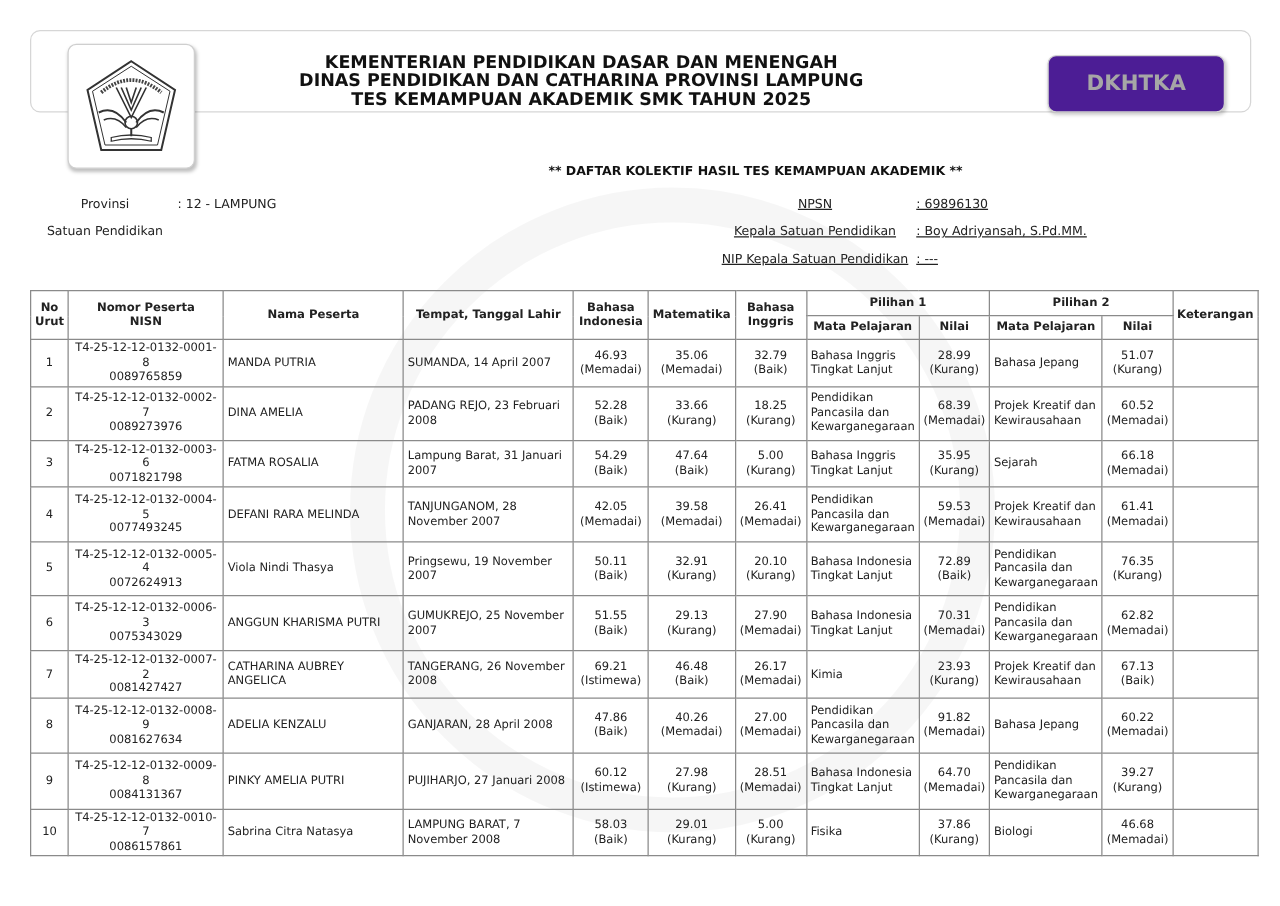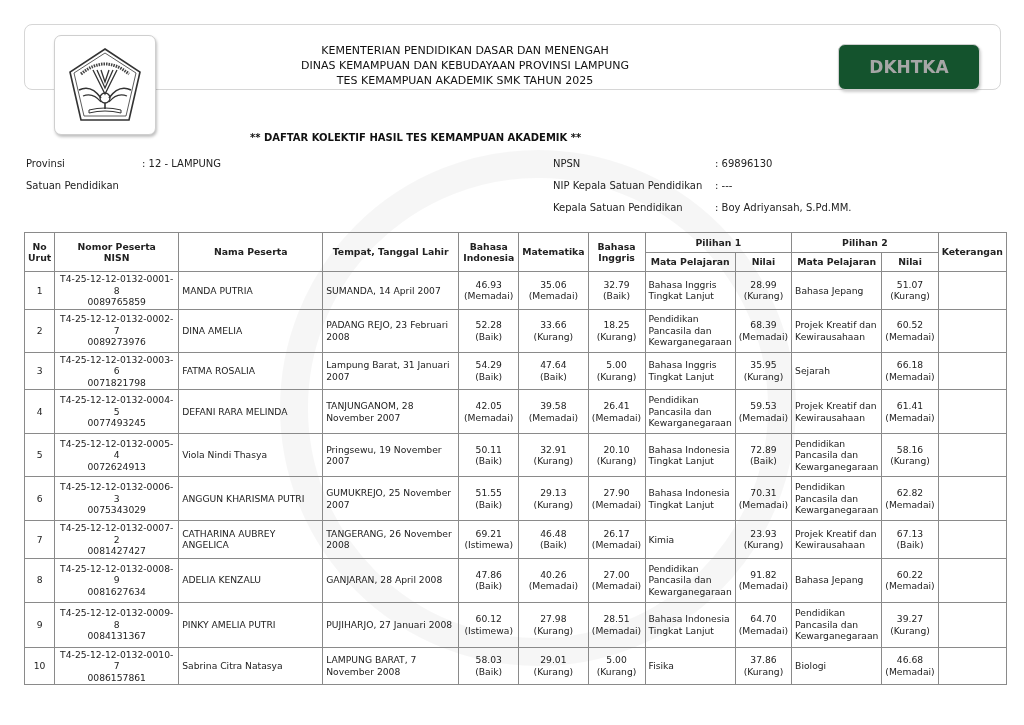--- a/index.html
+++ b/index.html
@@ -5,33 +5,33 @@
   html, body { margin:0; padding:0; background:#fff; }
   body { width:1024px; height:725px; position:relative; overflow:hidden;
          font-family:"DejaVu Sans", sans-serif; color:#222; }
   .header-box { position:absolute; left:24px; top:24px; width:975px; height:64px;
                 border:1px solid #d6d6d6; border-radius:8px; background:#fff; }
   .logo-box { position:absolute; left:54px; top:35px; width:100px; height:98px;
               border:1px solid #cfcfcf; border-radius:7px; background:#fff;
               box-shadow:1px 2px 3px rgba(0,0,0,0.25); z-index:2; }
   .logo-box svg { position:absolute; left:12px; top:10px; }
   .titles { position:absolute; left:230px; top:43px; width:470px; text-align:center;
-            font-weight:normal; font-size:11px; line-height:15px; color:#111; }
+            font-weight:bold; font-size:14px; line-height:15px; color:#111; }
   .badge { position:absolute; left:838px; top:44px; width:140px; height:44px;
-           border:1px solid #d0d0d0; border-radius:7px; background:#14532d;
+           border:1px solid #d0d0d0; border-radius:7px; background:#4c1d95;
            box-shadow:1px 2px 3px rgba(0,0,0,0.2);
            text-align:center; line-height:44px; font-weight:bold; font-size:17px; color:#a6a6a6; }
-  .subtitle { position:absolute; left:250px; top:132px; width:520px; text-align:left;
+  .subtitle { position:absolute; left:250px; top:132px; width:520px; text-align:right;
               font-weight:bold; font-size:10px; color:#111; }
   .info { position:absolute; font-size:10px; line-height:22px; }
   .info .row { display:flex; }
-  .info .lbl { display:inline-block; }
+  .info .lbl { display:inline-block;text-align:center; }
   .info-left { left:26px; top:153px; }
   .info-left .lbl { width:116px; }
-  .info-right { left:553px; top:153px; }
+  .info-right { left:571px; top:153px;text-decoration:underline; }
   .info-right .lbl { width:162px; }
   .watermark { position:absolute; left:280px; top:150px; width:460px; height:460px;
                border:28px solid rgba(0,0,0,0.035); border-radius:50%; z-index:0; }
   table { position:absolute; left:24px; top:232px; border-collapse:collapse;
           font-size:9.2px; z-index:1; table-layout:fixed;padding-left:36px; }
   th, td { border:1px solid #8a8a8a; padding:1px 3px; vertical-align:middle; line-height:11.5px; }
   th { font-weight:bold; font-size:9.3px; text-align:center; }
   td.c { text-align:center; }
   td.l { text-align:left; }
   tr.h1 th { height:17px; }
@@ -54,21 +54,21 @@
     <path d="M12,44 Q24,38 34,52 M64,44 Q52,38 42,52" fill="none" stroke="#333" stroke-width="1.6"></path>
     <path d="M16,50 Q26,46 34,56 M60,50 Q50,46 42,56" fill="none" stroke="#333" stroke-width="1.2"></path>
     <circle cx="38" cy="52" r="5" fill="none" stroke="#333" stroke-width="1.3"></circle>
     <line x1="38" y1="57" x2="38" y2="63" stroke="#333" stroke-width="1.6"></line>
     <path d="M22,64 Q38,60 54,64 L54,67 Q38,63 22,67 Z" fill="none" stroke="#333" stroke-width="1"></path>
   </svg>
 </div>
 
 <div class="titles">
   <div>KEMENTERIAN PENDIDIKAN DASAR DAN MENENGAH</div>
-  <div>DINAS KEMAMPUAN DAN KEBUDAYAAN PROVINSI LAMPUNG</div>
+  <div>DINAS PENDIDIKAN DAN CATHARINA PROVINSI LAMPUNG</div>
   <div>TES KEMAMPUAN AKADEMIK  SMK TAHUN 2025</div>
 </div>
 
 <div class="badge">DKHTKA</div>
 
 <div class="subtitle">** DAFTAR KOLEKTIF HASIL TES KEMAMPUAN AKADEMIK **</div>
 
 <div class="info info-left">
   <div class="row">
     <span class="lbl">Provinsi</span>
@@ -78,26 +78,26 @@
     <span class="lbl">Satuan Pendidikan</span>
   </div>
 </div>
 
 <div class="info info-right">
   <div class="row">
     <span class="lbl">NPSN</span>
     <span>: 69896130</span>
   </div>
   <div class="row">
+    <span class="lbl">Kepala Satuan Pendidikan</span>
+    <span>: Boy Adriyansah, S.Pd.MM.</span>
+  </div>
+  <div class="row">
     <span class="lbl">NIP Kepala Satuan Pendidikan</span>
     <span>: ---</span>
-  </div>
-  <div class="row">
-    <span class="lbl">Kepala Satuan Pendidikan</span>
-    <span>: Boy Adriyansah, S.Pd.MM.</span>
   </div>
 </div>
 
 <table>
   <colgroup>
     <col style="width:30px">
       <col style="width:124px">
       <col style="width:144px">
       <col style="width:136px">
     <col style="width:60px">
@@ -266,21 +266,21 @@
           <span class="grade">20.10</span>
           <span class="grade">(Kurang)</span>
         </td>
         <td class="l"><span>Bahasa Indonesia Tingkat Lanjut</span></td>
         <td class="c">
           <span class="grade">72.89</span>
           <span class="grade">(Baik)</span>
         </td>
         <td class="l"><span>Pendidikan Pancasila dan Kewarganegaraan</span></td>
         <td class="c">
-          <span class="grade">58.16</span>
+          <span class="grade">76.35</span>
           <span class="grade">(Kurang)</span>
         </td>
         <td class="l"><span></span></td>
       </tr>
       <tr style="height: 44px;">
         <td class="c"><span>6</span></td>
         <td class="c"><span>T4-25-12-12-0132-0006-3</span><br><span>0075343029</span></td>
         <td class="l"><span>ANGGUN KHARISMA PUTRI</span></td>
         <td class="l"><span>GUMUKREJO, 25 November 2007</span></td>
         <td class="c">

